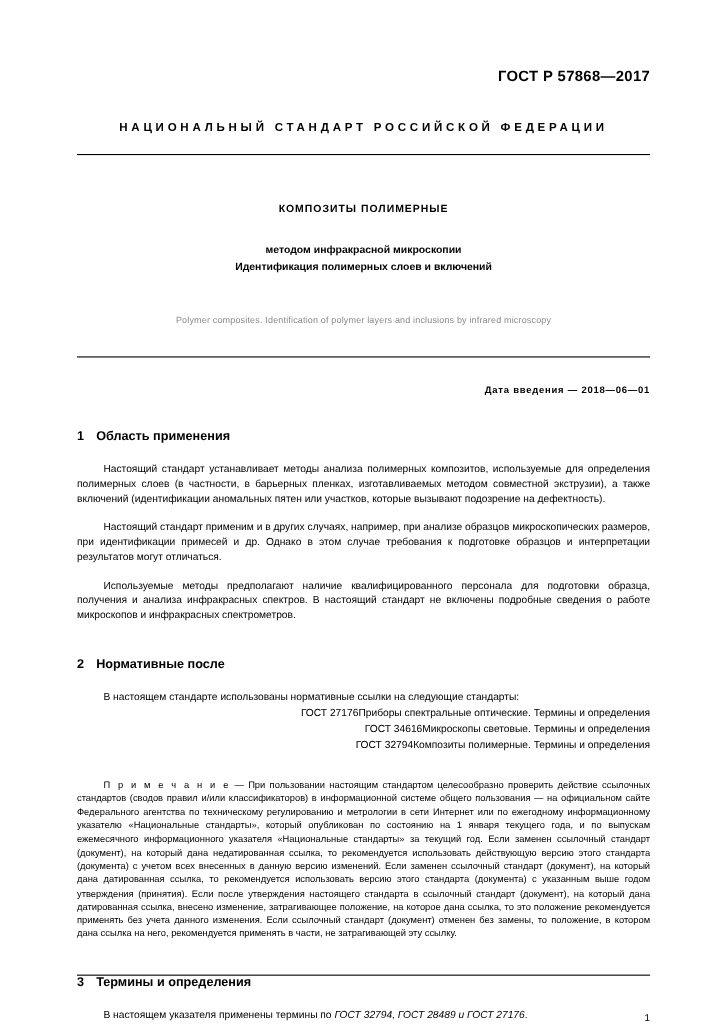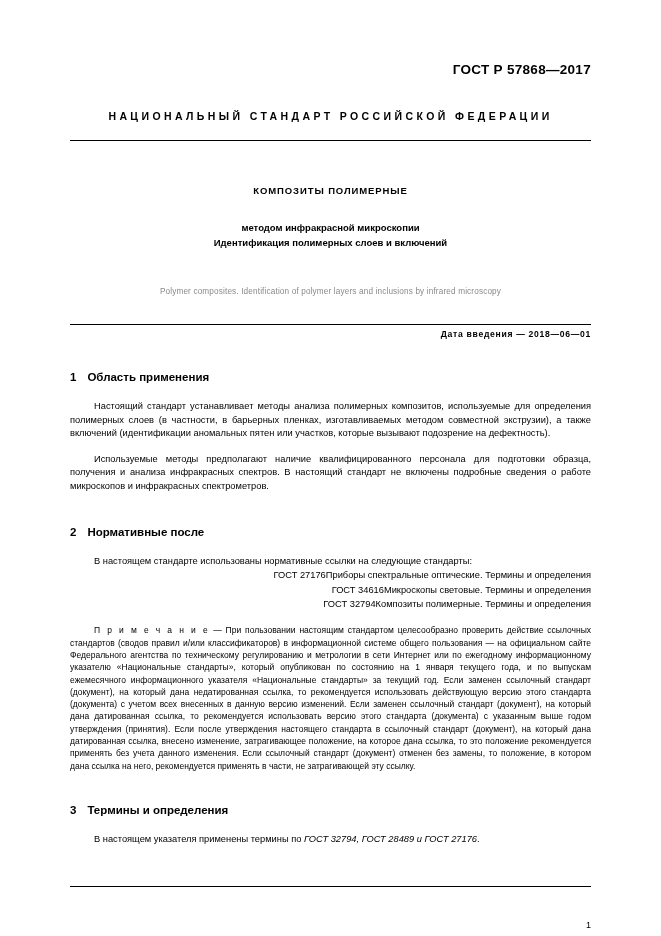--- a/index.html
+++ b/index.html
@@ -71,21 +71,21 @@
     border: none;
     border-top: 1px solid #000;
     margin: 28px 0 0 0;
   }
   .date-line {
     text-align: right;
     font-family: "Liberation Sans", sans-serif;
     font-weight: bold;
     font-size: 8.6px;
     letter-spacing: 0.7px;
-    margin-top: 4px;
+    margin-top: 24px;
   }
   h2.section {
     font-family: "Liberation Sans", sans-serif;
     font-weight: bold;
     font-size: 11.5px;
     margin: 32px 0 0 0;
   }
   h2.section .num {
     margin-right: 11px;
   }
@@ -113,21 +113,21 @@
   }
   .ref-list li .code {
     display: inline-block;
     min-width: 84px;
   }
   p.note {
     font-family: "Liberation Sans", sans-serif;
     font-size: 8.5px;
     line-height: 12.3px;
     text-align: justify;
-    margin: 13px 0 0 0;
+    margin: 23px 0 0 0;
     text-indent: 24px;
   }
   p.note .lead {
     letter-spacing: 1.6px;
   }
   .terms-par {
     font-family: "Liberation Sans", sans-serif;
     font-size: 9.3px;
     line-height: 13.6px;
     margin: 17px 0 0 0;
@@ -183,20 +183,21 @@
   <div class="eng-title">Polymer composites. Identification of polymer layers and inclusions by infrared microscopy</div>
 
   <hr class="rule-mid">
 
   <div class="date-line">Дата введения — 2018—06—01</div>
 
   <h2 class="section">
     <span class="num">1</span><span>Область применения</span>
   </h2>
   <p class="body first">Настоящий стандарт устанавливает методы анализа полимерных композитов, используемые для определения полимерных слоев (в частности, в барьерных пленках, изготавливаемых методом совместной экструзии), а также включений (идентификации аномальных пятен или участков, которые вызывают подозрение на дефектность).</p>
+  <p class="body">Настоящий стандарт применим и в других случаях, например, при анализе образцов микроскопических размеров, при идентификации примесей и др. Однако в этом случае требования к подготовке образцов и интерпретации результатов могут отличаться.</p>
   <p class="body">Используемые методы предполагают наличие квалифицированного персонала для подготовки образца, получения и анализа инфракрасных спектров. В настоящий стандарт не включены подробные сведения о работе микроскопов и инфракрасных спектрометров.</p>
 
   <h2 class="section">
     <span class="num">2</span><span>Нормативные после</span>
   </h2>
   <p class="body first" style="text-indent:24px;">В настоящем стандарте использованы нормативные ссылки на следующие стандарты:</p>
   <ul class="ref-list">
     <li><span class="code">ГОСТ 27176</span><span>Приборы спектральные оптические. Термины и определения</span></li>
     <li><span class="code">ГОСТ 34616</span><span>Микроскопы световые. Термины и определения</span></li>
     <li><span class="code">ГОСТ 32794</span><span>Композиты полимерные. Термины и определения</span></li>

